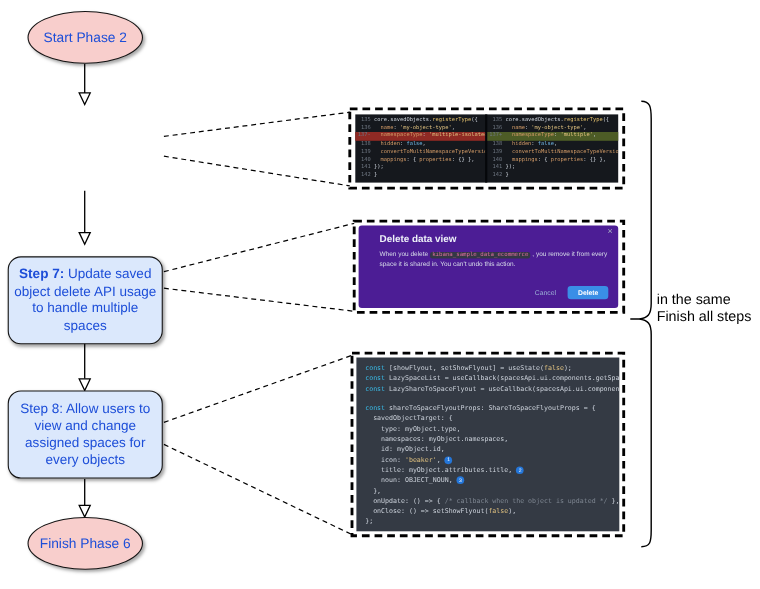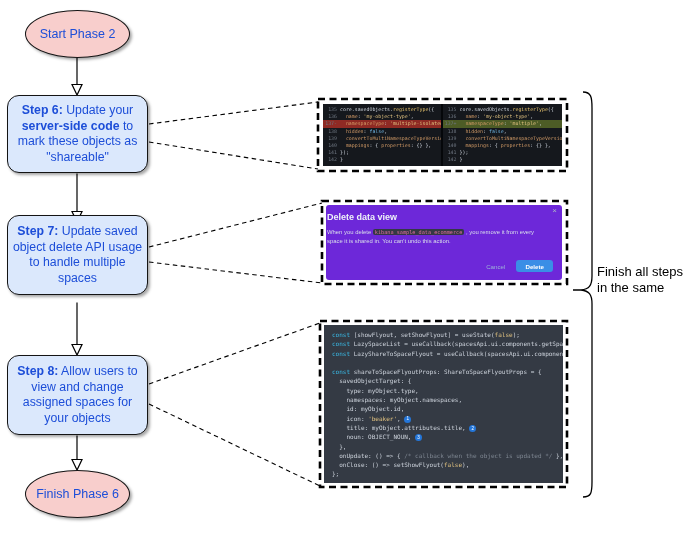--- a/index.html
+++ b/index.html
@@ -25,22 +25,22 @@
   .dpane.lft{border-right:2px solid #05070a;}
   .drow{display:flex;height:7.2px;line-height:7.2px;white-space:nowrap;overflow:hidden;}
   .drow .gut{width:14px;min-width:14px;text-align:right;padding-right:3px;color:#6e7681;}
   .drow .dcode{white-space:pre;}
   .drow.rem{background:#8f2a24;}
   .drow.add{background:#4d5c26;}
   .c-pln{color:#ccd2db;} .c-prop{color:#d19a66;} .c-str{color:#dfc07f;}
   .c-fn{color:#e3c06c;} .c-val{color:#6fb3e0;} .c-kw{color:#39bae6;} .c-com{color:#7d8590;}
 
   
-  .modal{left:326px;top:205px;width:236px;height:75px;background:#6d28d9;border-radius:3px;
-         padding:7px 1px;color:#d9dfea;}
+  .modal{left:326px;top:205px;width:236px;height:75px;background:#4c1d95;border-radius:3px;
+         padding:7px 19px;color:#d9dfea;}
   .modal .ttl{font-size:9px;font-weight:bold;color:#eef2f9;}
   .modal .close{position:absolute;top:2px;right:5px;font-size:8px;color:#aab4c4;line-height:8px;}
   .modal .body{margin-top:6px;font-size:5.9px;line-height:8.5px;width:214px;}
   .modal .chip{font-family:"DejaVu Sans Mono",monospace;font-size:5.2px;background:#343845;
                color:#dd6f9d;padding:0 2px;border-radius:2px;}
   .modal .btns{position:absolute;right:9px;bottom:8px;display:flex;align-items:center;gap:11px;}
   .modal .cancel{font-size:6.2px;color:#9db3d8;}
   .modal .delete{font-size:6.2px;font-weight:bold;color:#fff;background:#3a8ee6;
                  border-radius:3px;padding:2.5px 9px;}
 
@@ -87,39 +87,36 @@
     </g>
 
     <path d="M 583 92 C 591 92 592 97 592 108 L 592 276 C 592 286 589 289 581 290 L 573 290
              M 581 290 C 589 291 592 294 592 304 L 592 482 C 592 493 591 497 583 497" stroke="#000" stroke-width="1.3" fill="none"></path>
   </svg>
 
   <div class="node ellipse" style="left:25px;top:10px;">
     <span>Start Phase 2</span>
   </div>
 
-  <div class="node stepbox" style="top:95px;height:78px;">
-    <span><span style="font-weight: bold;">Step 6:</span><span> Update your </span><span style="font-weight: bold;">server-side code</span><span> to mark these objects as "shareable"</span></span>
-  </div>
-
-  <div class="node stepbox" style="top:215px;height:80px;">
+
+  <div class="node stepbox" style="top:233px;height:80px;">
     <span><span style="font-weight: bold;">Step 7:</span><span> Update saved object delete API usage to handle multiple spaces</span></span>
   </div>
 
   <div class="node stepbox" style="top:355px;height:80px;">
-    <span><span style="font-weight: bold;">Step 8:</span><span> Allow users to view and change assigned spaces for your objects</span></span>
+    <span><span style="font-weight: normal;">Step 8:</span><span> Allow users to view and change assigned spaces for every objects</span></span>
   </div>
 
   <div class="node ellipse" style="left:25px;top:470px;">
     <span>Finish Phase 6</span>
   </div>
 
   <div class="note">
+    <div>in the same</div>
     <div>Finish all steps</div>
-    <div>in the same</div>
   </div>
 
   <div class="shot diff">
     <div class="dpane lft">
         <div class="drow">
           <span class="gut">135</span>
           <span class="dcode"><span class="c-pln">core.savedObjects.</span><span class="c-fn">registerType</span><span class="c-pln">({</span></span>
         </div>
         <div class="drow">
           <span class="gut">136</span>

